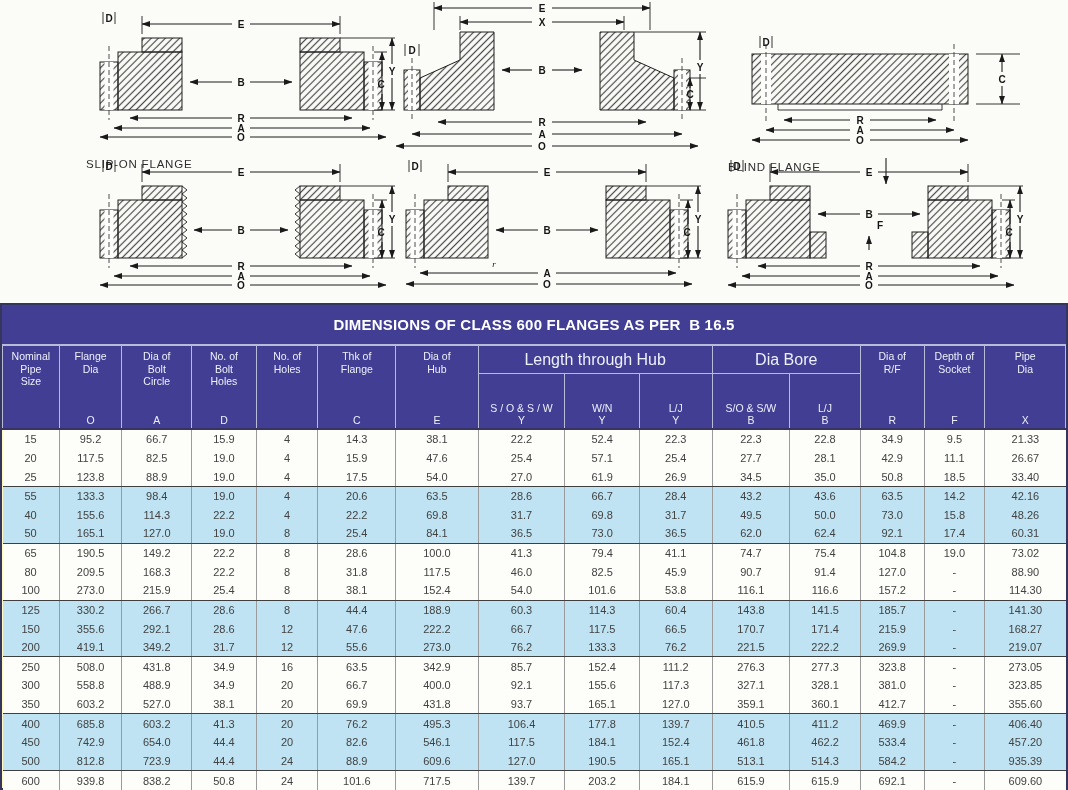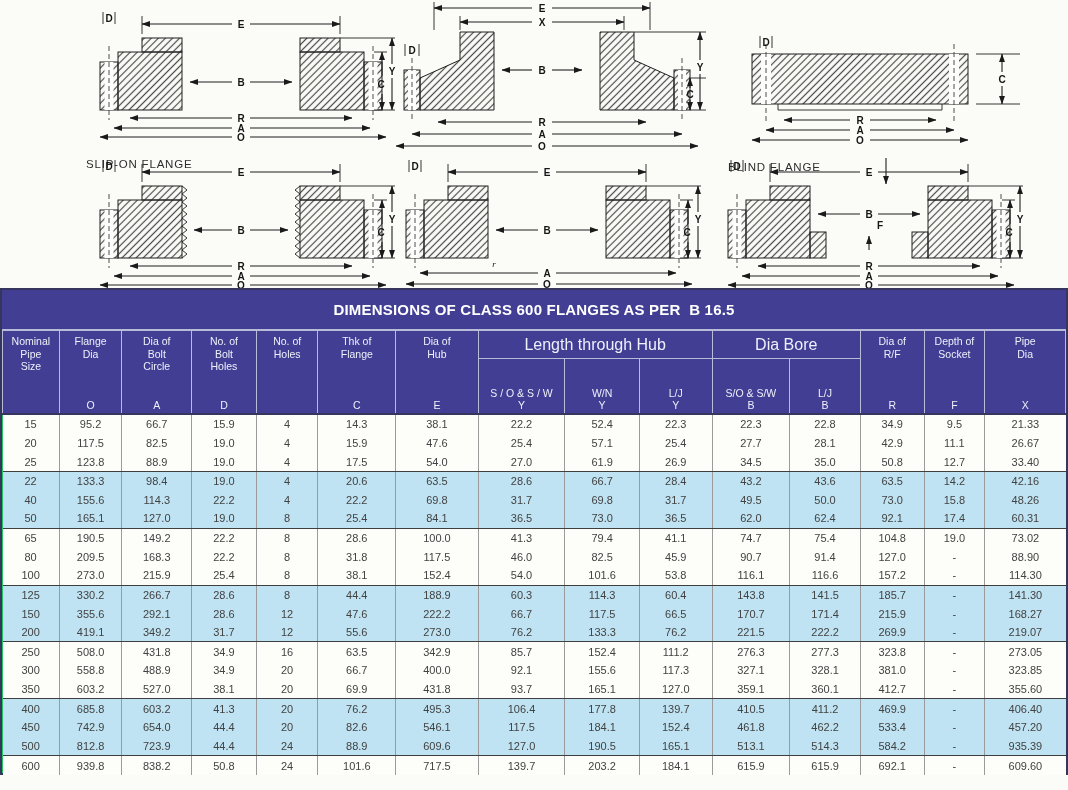--- a/index.html
+++ b/index.html
@@ -18,21 +18,21 @@
   .diag{position:absolute;margin:0;padding:0;}
   .diag-caption{font-size:11.5px;letter-spacing:.8px;color:#2d2d2d;text-align:left;margin-top:12px;line-height:13px;}
   .dl{stroke:#1f1f1f;stroke-width:1.1;fill:none;}
   .thin{stroke-width:.9;}
   .dash{stroke:#3a3a3a;stroke-width:.9;stroke-dasharray:5 3;fill:none;}
   .ol{stroke:#1f1f1f;stroke-width:1;}
   .wh{fill:#fdfdfb;stroke:none;}
   .dt{font-family:"Liberation Sans",sans-serif;font-size:10px;font-weight:bold;fill:#151515;text-anchor:middle;}
   .dtr{font-family:"Liberation Serif",serif;font-size:9px;font-style:italic;fill:#151515;text-anchor:middle;}
   
-  .table-wrap{position:absolute;left:0;top:288px;width:1064px;height:483px;border:2px solid var(--dark);background:#22c55e;}
+  .table-wrap{position:absolute;left:0;top:303px;width:1064px;height:483px;border:2px solid var(--dark);background:#fef9c3;}
   .t-title{height:39px;line-height:40px;background:var(--header-bg);color:#fff;font-weight:bold;font-size:15px;text-align:center;letter-spacing:.2px;border-bottom:1px solid #b9bcd9;white-space:pre;}
   table.flange{width:1064px;height:442px;border-collapse:collapse;table-layout:fixed;border-radius:25px;}
   thead th{background:var(--header-bg);color:var(--header-text);font-weight:normal;font-size:10.5px;border:1px solid #b9bcd9;padding:0;vertical-align:top;}
   thead tr:last-child th, thead th[rowspan]{border-bottom:2px solid var(--dark);}
   .hp{display:flex;flex-direction:column;justify-content:space-between;height:76px;padding:4px 0 2px;}
   .hp .nm div,.hs .nm div{line-height:12.5px;}
   .hp .lt,.hs .lt{line-height:12px;min-height:12px;}
   th.hgroup{height:26px;vertical-align:middle;font-size:16px;}
   .hs{display:flex;flex-direction:column;justify-content:flex-end;height:50px;padding:2px 0 0;}
   tbody td{font-size:11px;color:var(--body-text);text-align:center;border-left:1px solid var(--grid);border-right:1px solid var(--grid);padding:0;line-height:18px;}
@@ -562,25 +562,25 @@
             <td>19.0</td>
             <td>4</td>
             <td>17.5</td>
             <td>54.0</td>
             <td>27.0</td>
             <td>61.9</td>
             <td>26.9</td>
             <td>34.5</td>
             <td>35.0</td>
             <td>50.8</td>
-            <td>12.7</td>
+            <td>18.5</td>
             <td>33.40</td>
           </tr>
           <tr class="hi">
-            <td>22</td>
+            <td>55</td>
             <td>133.3</td>
             <td>98.4</td>
             <td>19.0</td>
             <td>4</td>
             <td>20.6</td>
             <td>63.5</td>
             <td>28.6</td>
             <td>66.7</td>
             <td>28.4</td>
             <td>43.2</td>

